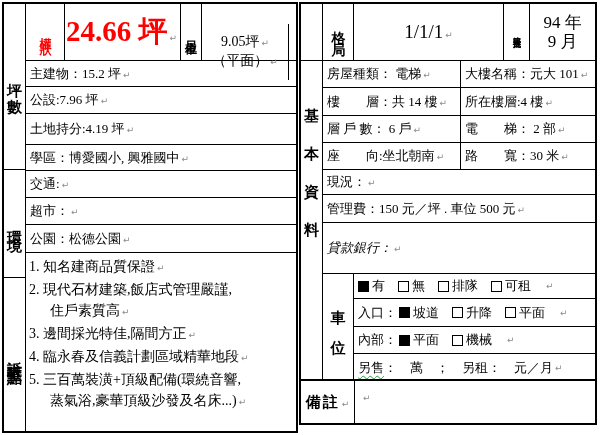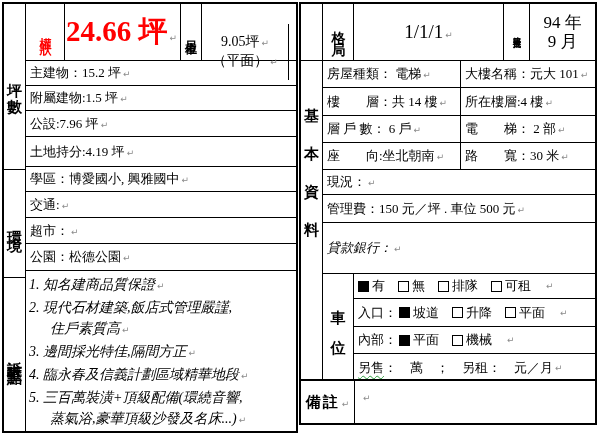--- a/index.html
+++ b/index.html
@@ -47,21 +47,21 @@
               padding-left:1px; }
   .xpark-cell { width:21px; height:100%; justify-content:center; }
   .xpark-lbl { font-size:12px; line-height:14px; letter-spacing:1px; font-weight:bold; }
   .p905-cell { width:87px; height:100%; flex-direction:column; justify-content:center;margin-top:40px; }
   .p905-cell div { font-size:14px; line-height:17px; text-align:center; white-space:nowrap; }
   .sliver { flex:1; height:100%; }
 
   .h26 { height:26px; } .h27 { height:27px; } .h28 { height:28px; }
   .h25 { height:25px; } .h31 { height:31px; } .h51 { height:51px; }
 
-  .sell-area { flex:1; padding:3px 0 0 3px;font-style:italic; }
+  .sell-area { flex:1; padding:3px 0 0 3px; }
   .sline { font-size:14px; line-height:21px; white-space:nowrap; }
   .sline.indent { padding-left:21px; }
 
   
   .colA-top { height:57px; border-bottom:1px solid #000; }
   .basic-area { height:221px; display:flex; align-items:center; justify-content:center; }
 
   .rr1 { height:57px; }
   .glabel-cell { width:31px; height:100%; justify-content:center; }
   .layout-val-cell { width:150px; height:100%; justify-content:center; }
@@ -137,23 +137,20 @@
         </div>
         <div class="cell p905-cell br">
           <div class="ret">9.05坪<span class="rmark">↵</span></div>
           <div class="ret">（平面）<span class="rmark">↵</span></div>
         </div>
         <div class="sliver"></div>
       </div>
       <div class="row h26">
         <span class="cell-text ret">主建物：15.2 坪<span class="rmark">↵</span></span>
       </div>
-      <div class="row h26">
-        <span class="cell-text ret">附屬建物:1.5 坪<span class="rmark">↵</span></span>
-      </div>
       <div class="row h27">
         <span class="cell-text ret">公設:7.96 坪<span class="rmark">↵</span></span>
       </div>
       <div class="row h31">
         <span class="cell-text ret">土地持分:4.19 坪<span class="rmark">↵</span></span>
       </div>
       <div class="row h26">
         <span class="cell-text ret">學區：博愛國小, 興雅國中<span class="rmark">↵</span></span>
       </div>
       <div class="row h27">

